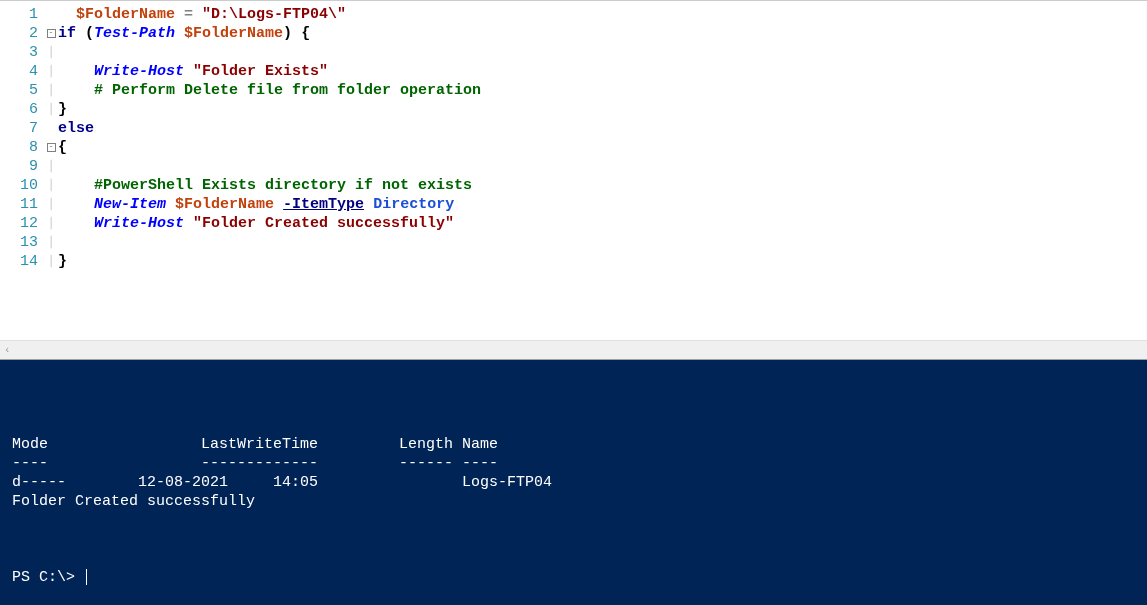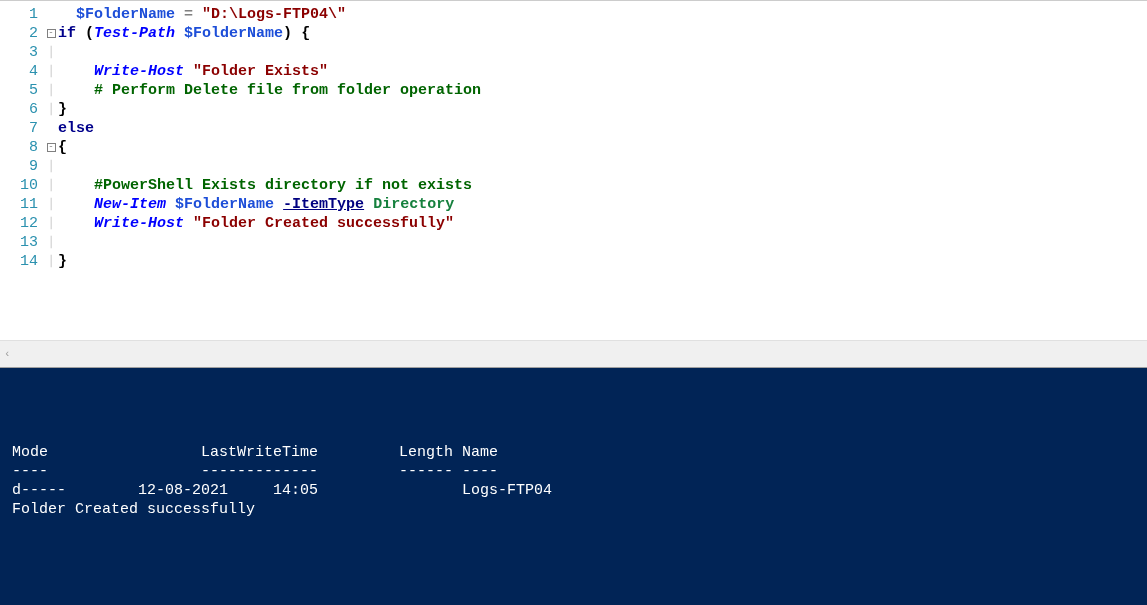--- a/index.html
+++ b/index.html
@@ -54,29 +54,29 @@
       color: #808080;
       background: #ffffff;
     }
     .code-lines { padding-top: 4px; }
     .code-lines .line {
       height: 19px;
       line-height: 19px;
       white-space: pre;
       font-weight: bold;
     }
-    .tok-var { color: #1d4ed8; }
+    .tok-var { color: #c2410c; }
     .tok-op { color: #808080; }
     .tok-str { color: #8b0000; }
     .tok-kw { color: #00008b; }
     .tok-cmd { color: #0000ff; font-style: italic; }
     .tok-punct { color: #000000; }
     .tok-comment { color: #006400; }
     .tok-param { color: #000080; text-decoration: underline; }
-    .tok-type { color: #15803d; }
+    .tok-type { color: #1d4ed8; }
     .splitter {
       height: 28px;
       background: #f0f0f0;
       border-top: 1px solid #e0e0e0;
       border-bottom: 1px solid #a0a0a0;
       display: flex;
       align-items: center;
     }
     .splitter .arrow { color: #a0a0a0; padding-left: 4px; font-size: 11px; }
     .terminal-pane {
@@ -166,13 +166,14 @@
       <div class="tline"></div>
       <div class="tline"></div>
       <div class="tline">Mode                 LastWriteTime         Length Name</div>
       <div class="tline">----                 -------------         ------ ----</div>
       <div class="tline">d-----        12-08-2021     14:05                Logs-FTP04</div>
       <div class="tline">Folder Created successfully</div>
       <div class="tline"></div>
       <div class="tline"></div>
       <div class="tline"></div>
     </div>
+  <div class="tline"><span id="prompt">PS C:\&gt; </span><span class="cursor"></span></div>
 </div>
 
 </body></html>

